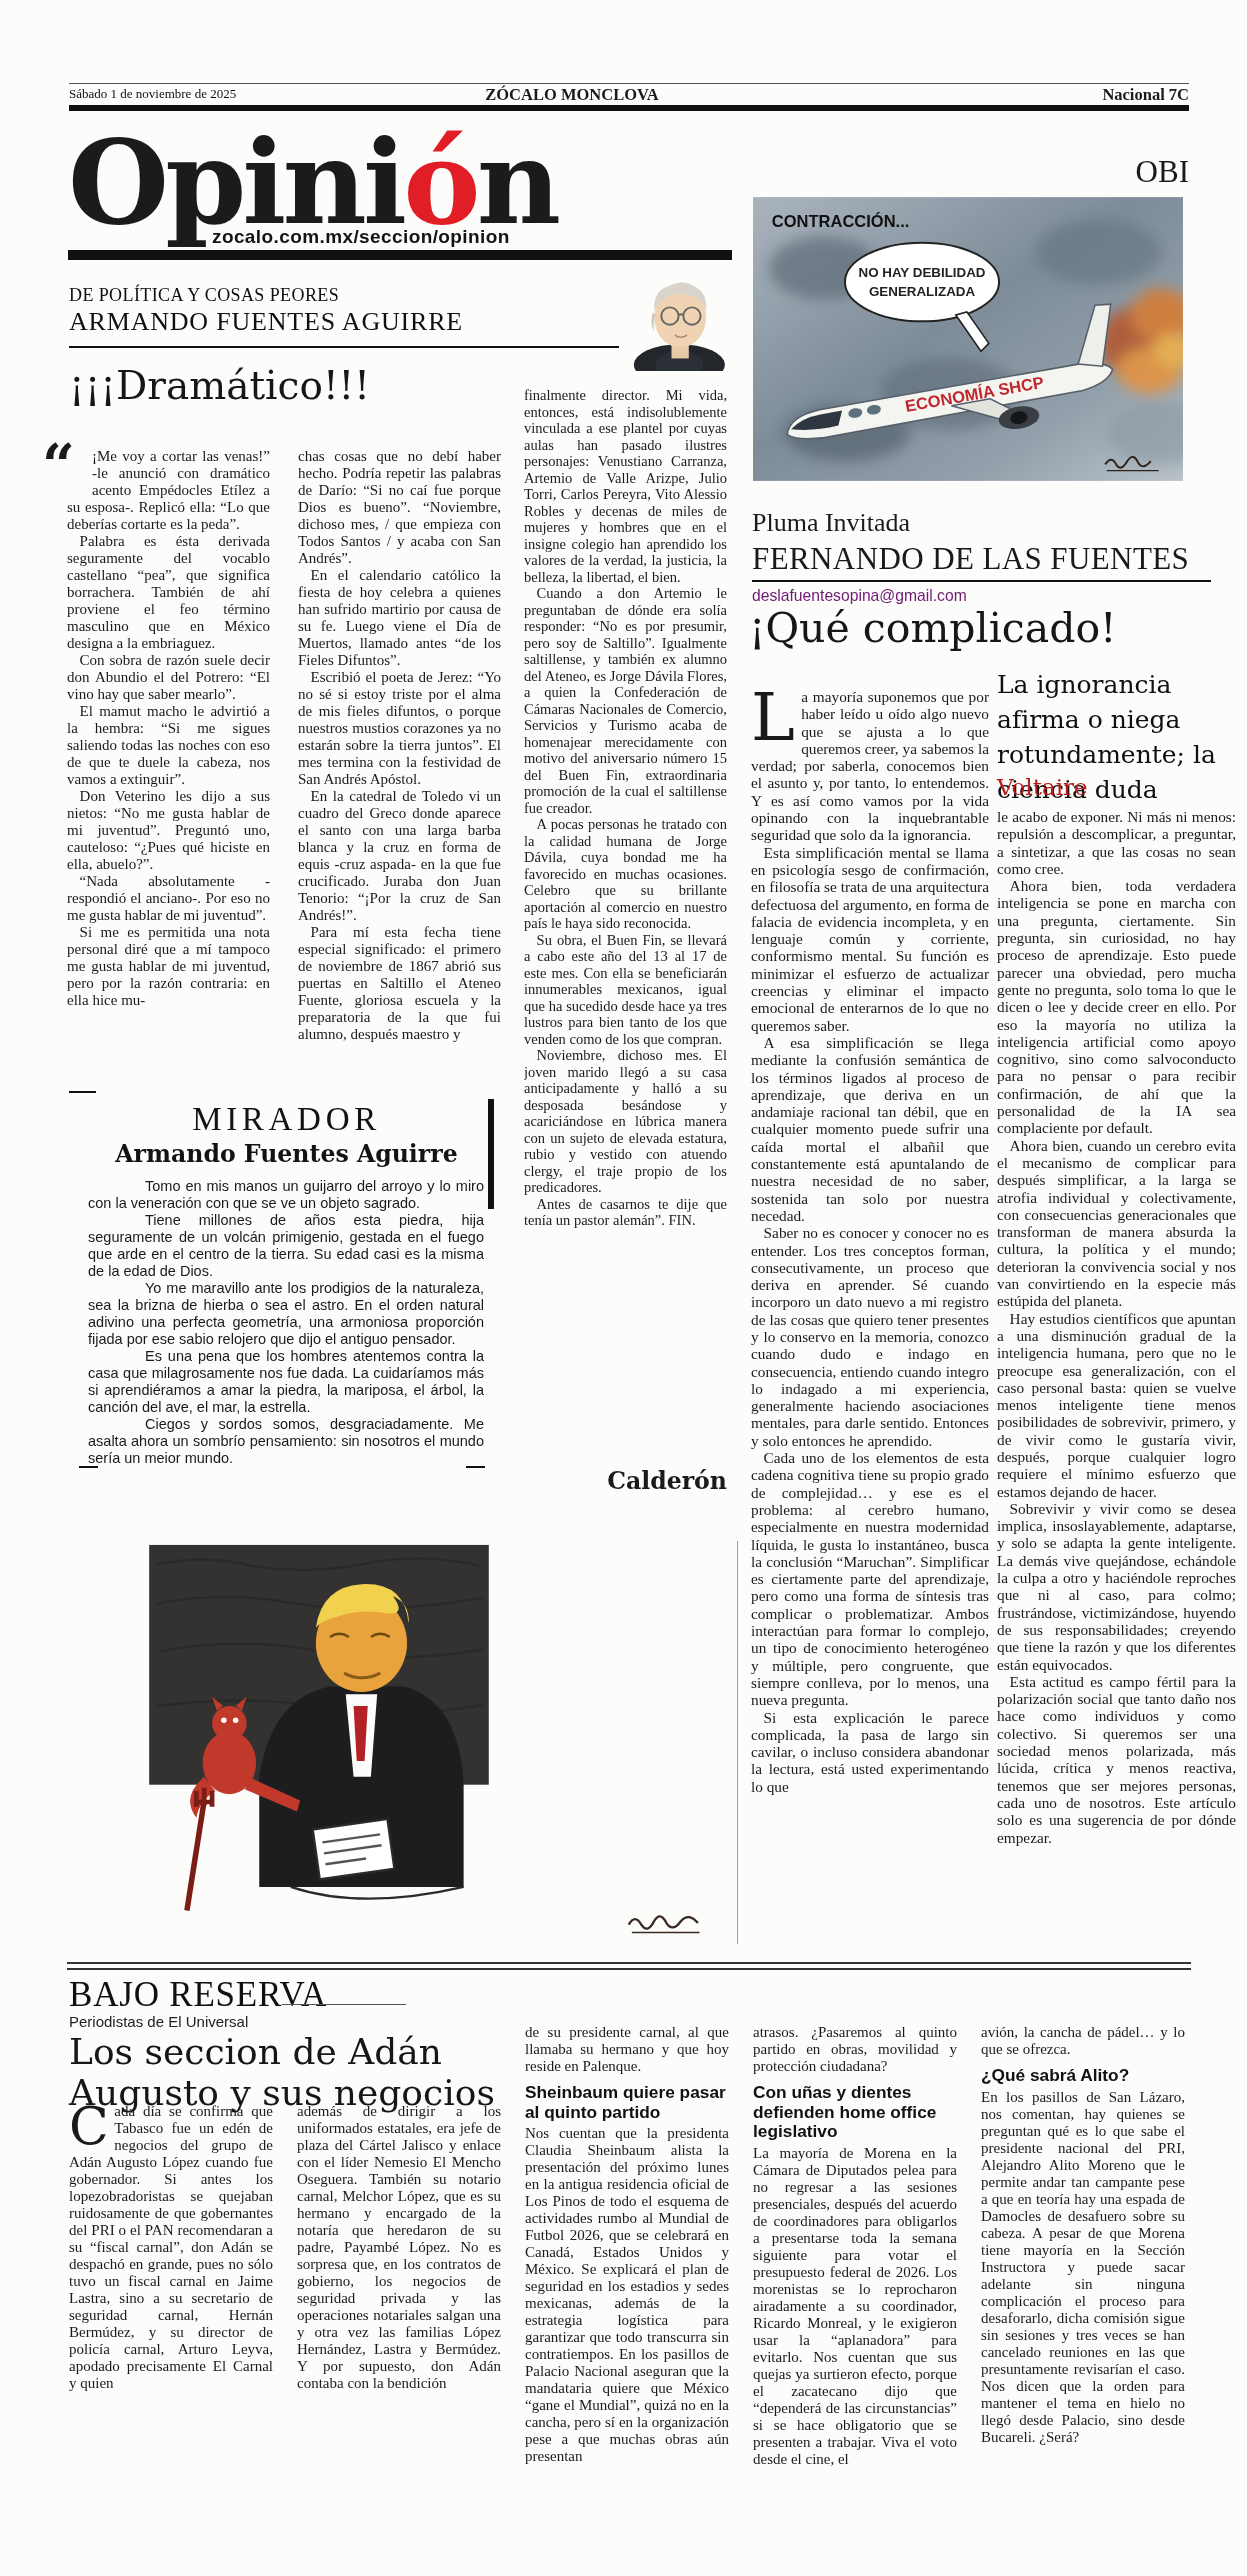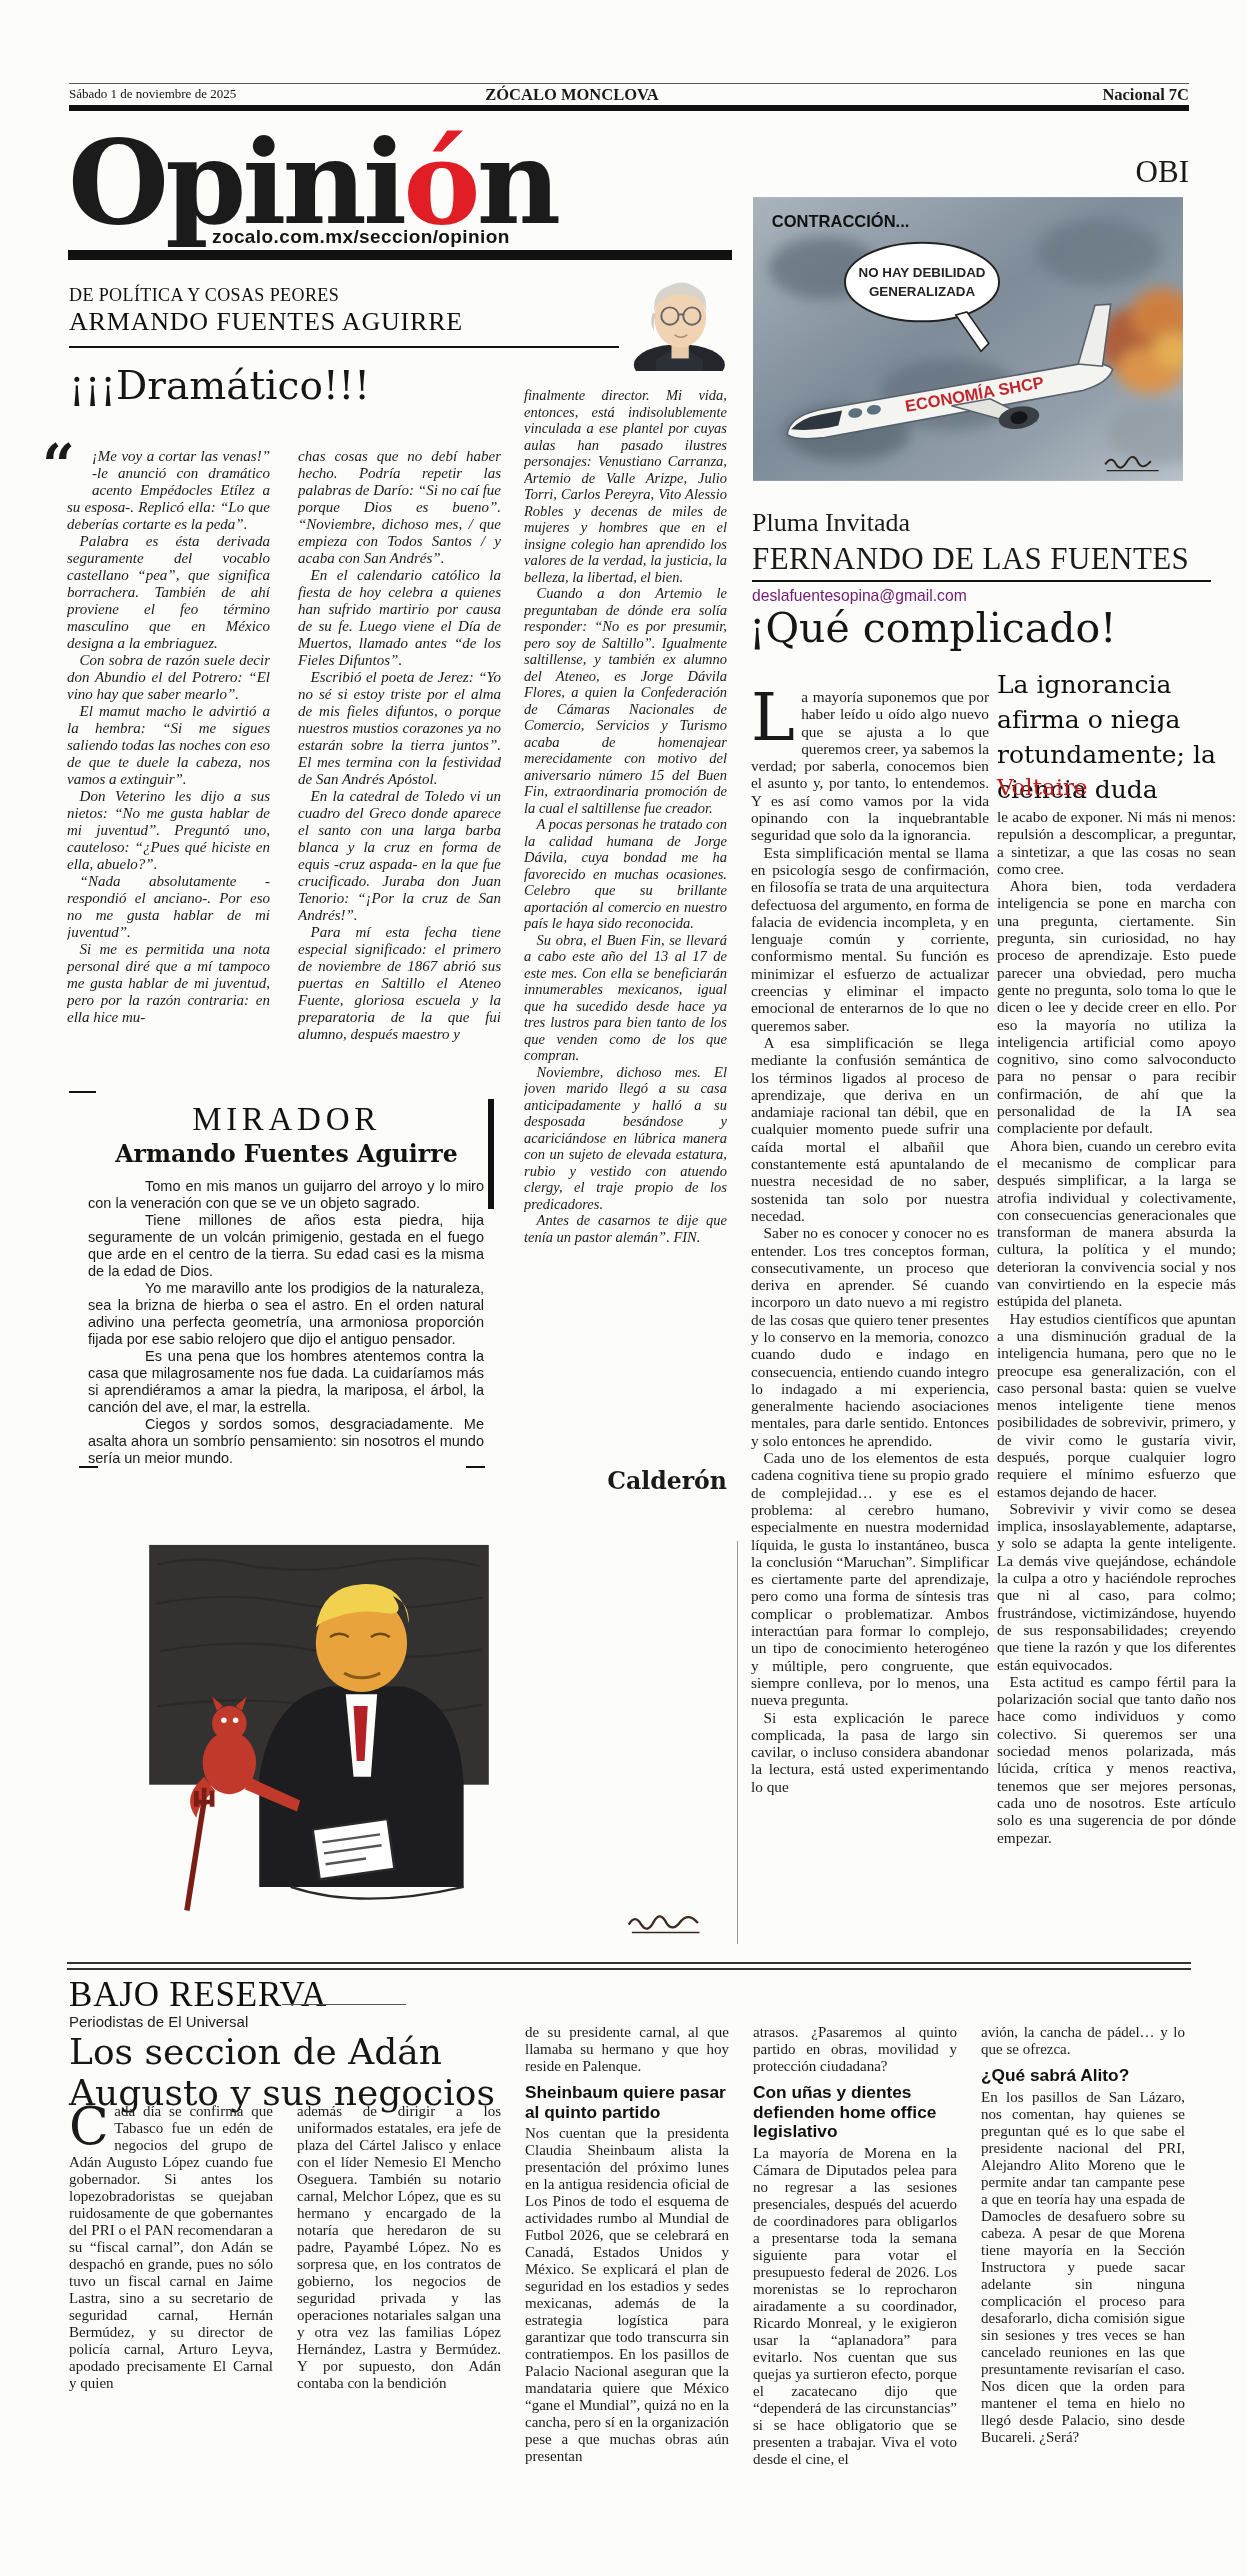--- a/index.html
+++ b/index.html
@@ -15,21 +15,21 @@
   .hdr-txt{font-size:13px;color:#111;}
   .hdr-bold{font-weight:bold;font-size:16.5px;}
   
   #wordmark{font-size:116px;font-weight:bold;letter-spacing:-3.9px;line-height:1;color:#1b1b1b;}
   #wordmark .red{color:#e11e26;}
   #mast-url{font-size:19px;font-weight:bold;letter-spacing:0.4px;color:#141414;}
   
   .kicker{font-size:18px;letter-spacing:0.4px;color:#101010;}
   .colhead-author{font-size:26px;letter-spacing:0.8px;color:#101010;}
   
-  .bodycol{font-size:15px;line-height:17px;text-align:justify;overflow:hidden;font-style:italic;}
+  .bodycol{font-size:15px;line-height:17px;text-align:justify;overflow:hidden;}
   .bodycol p{margin:0;text-indent:12.6px;}
   .bodycol p:first-child{text-indent:0;}
   .qspace p:first-child::before{content:"";float:left;width:25px;height:35px;}
   .plumacol{font-size:15.3px;line-height:17.3px;text-align:justify;overflow:hidden;}
   .plumacol p{margin:0;text-indent:12.6px;}
   .plumacol p:first-child{text-indent:0;}
   .dcL p:first-child::first-letter{float:left;font-size:66px;line-height:50px;padding:4.7px 6.3px 0 0;font-family:"DejaVu Serif",serif;}
   .dcC p:first-child::first-letter{float:left;font-size:52px;line-height:39px;padding:3.9px 5.5px 0 0;font-family:"DejaVu Serif",serif;}
   .headline{font-family:"DejaVu Serif",serif;color:#161616;line-height:1.05;}
   

